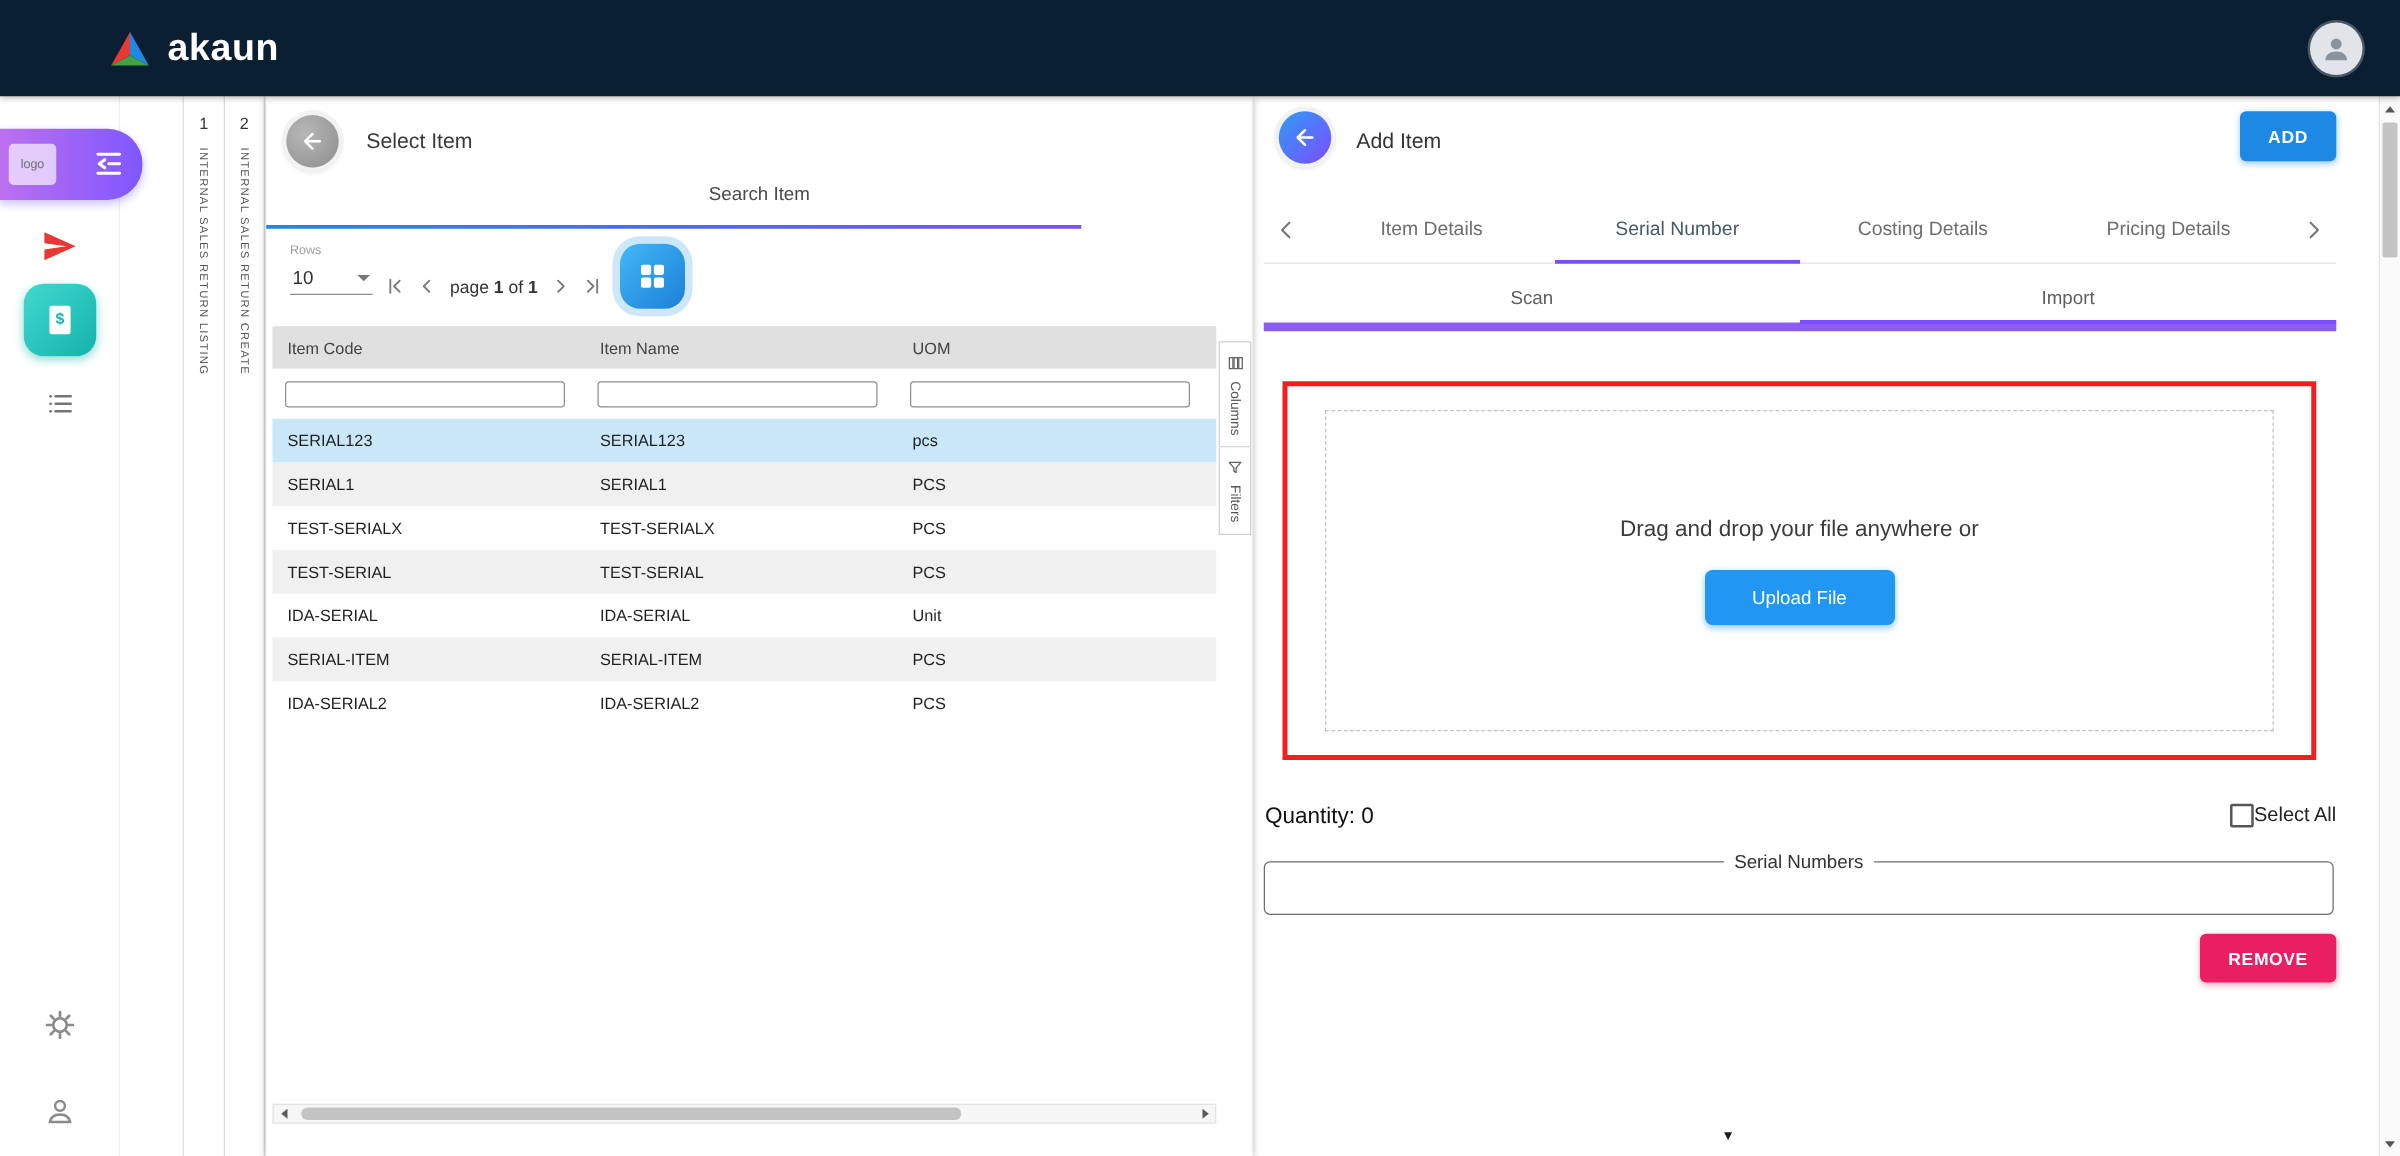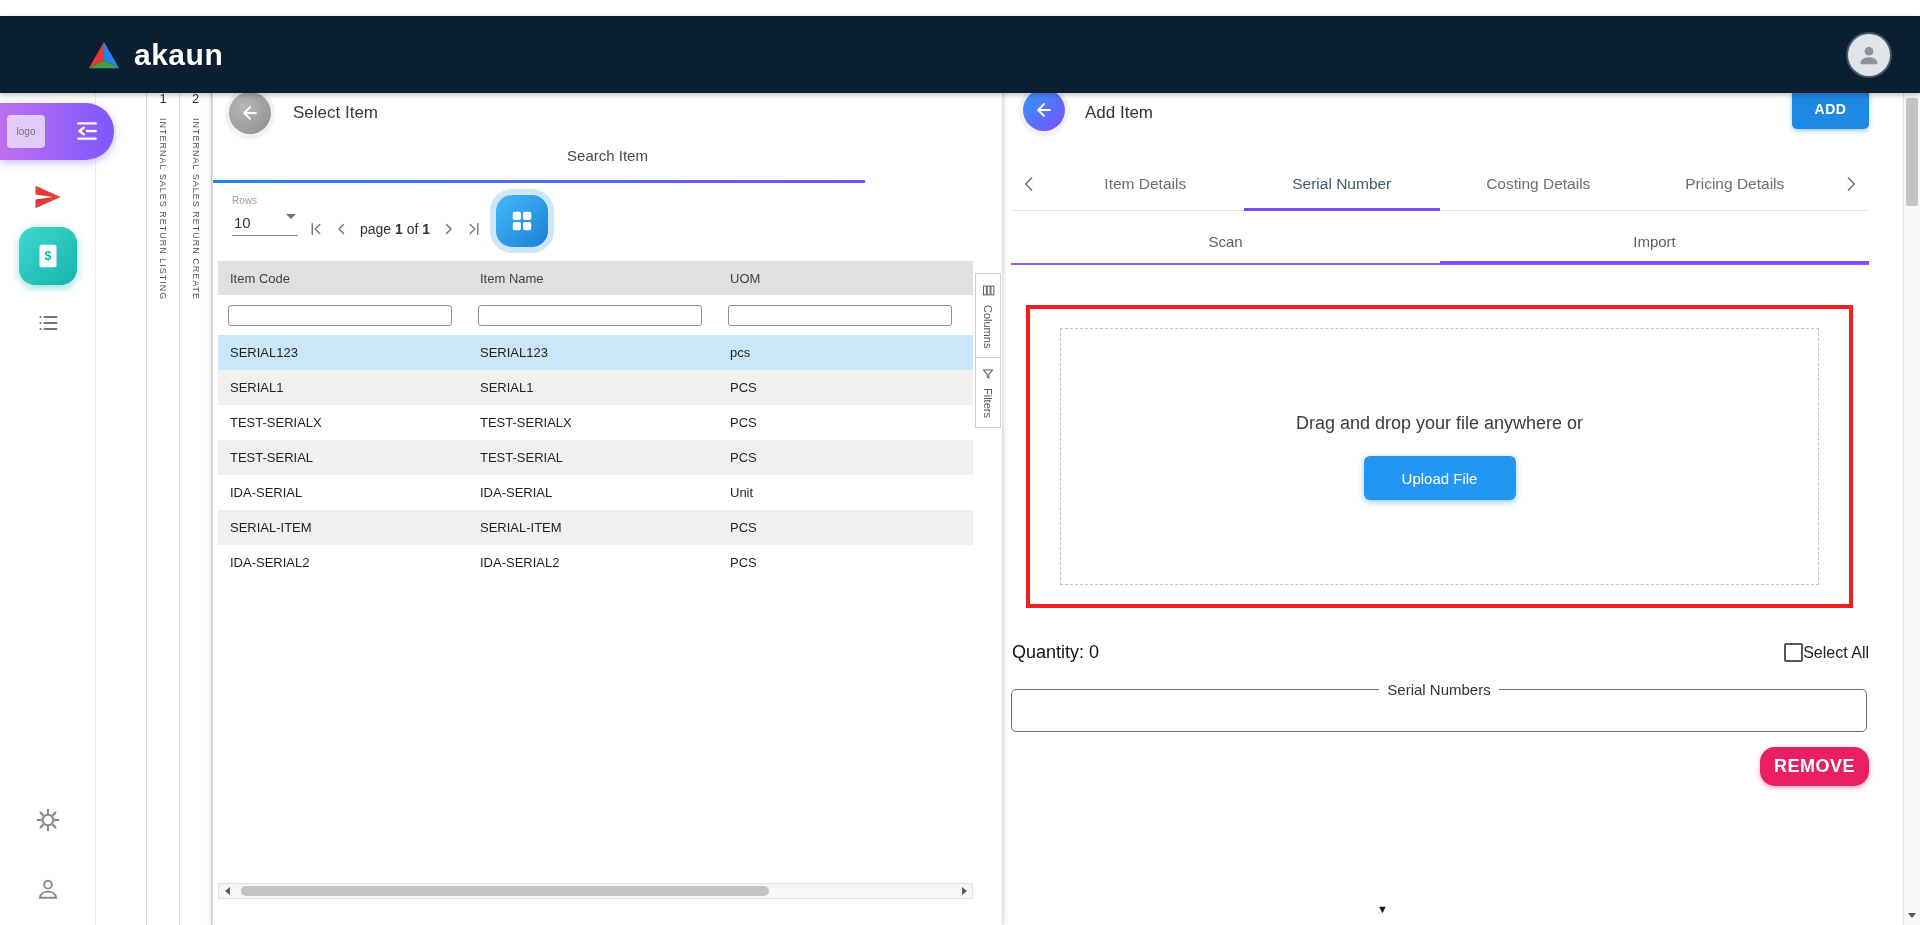--- a/index.html
+++ b/index.html
@@ -1,21 +1,21 @@
 <!DOCTYPE html>
 <html lang="en"><head>
 <meta charset="utf-8">
 <title>akaun</title>
 <style>
   *{margin:0;padding:0;box-sizing:border-box}
   body{font-family:"Liberation Sans",sans-serif;background:#fff;color:#212121}
   .screen{position:relative;width:1920px;height:925px;overflow:hidden;background:#fff}
 
   
-  .navbar{position:absolute;top:16px;left:0;right:0;height:77px;background:#0b1f33;display:flex;align-items:center;padding:0 30px 0 86px;z-index:10;box-shadow:0 2px 5px rgba(0,0,0,.25)}
+  .navbar{position:absolute;top:0;left:0;right:0;height:77px;background:#0b1f33;display:flex;align-items:center;padding:0 30px 0 86px;z-index:10;box-shadow:0 2px 5px rgba(0,0,0,.25)}
   .brand{display:flex;align-items:center;gap:12px}
   .brand-text{color:#fff;font-size:30px;font-weight:bold;letter-spacing:.5px}
   .nav-spacer{flex:1}
   .avatar{width:42px;height:42px;border-radius:50%;background:#e1e5ea;display:flex;align-items:center;justify-content:center;box-shadow:0 0 0 2px rgba(255,255,255,.25);cursor:pointer}
 
   
   .sidebar{position:absolute;top:77px;left:0;width:96px;bottom:0;background:#fff;border-right:1px solid #efefef}
   .side-icon{position:absolute;left:50%;transform:translateX(-50%);display:flex;align-items:center;justify-content:center;cursor:pointer}
   .icon-red{top:104px;width:32px;height:32px}
   .icon-teal{top:150px;width:58px;height:58px;border-radius:16px;background:linear-gradient(135deg,#40d9d0,#14b3ab);box-shadow:0 3px 8px rgba(20,179,171,.45)}
@@ -43,21 +43,21 @@
   .search-heading{text-align:center;font-size:15px;color:#4a4a4a;padding:12px 0 16px}
   .gradient-line{height:3px;width:652px;background:linear-gradient(90deg,#1e88e5,#7c4dff)}
 
   .controls{display:flex;align-items:flex-start;padding:8px 0 0 5px;position:relative}
   .search-field{position:relative;width:420px;height:54px;border:1px solid #b9b9b9;border-radius:6px;display:flex;align-items:center;padding:0 12px;gap:8px;background:#fff}
   .float-label{position:absolute;top:-7px;left:26px;background:#fff;padding:0 4px;font-size:10px;color:#9e9e9e}
   .search-value{flex:1;font-size:16px;color:#333;border:none;outline:none;font-family:inherit;min-width:0;background:transparent}
   .f-icon{cursor:pointer;display:flex}
   .rows-select{margin-left:14px;width:66px;padding-top:4px;cursor:pointer}
   .rows-label{font-size:10px;color:#9e9e9e}
-  .rows-value{font-size:15px;color:#333;border-bottom:1px solid #8d8d8d;padding:8px 2px 4px 2px;display:flex;justify-content:space-between;align-items:flex-start}
+  .rows-value{font-size:15px;color:#333;border-bottom:1px solid #8d8d8d;padding:8px 2px 4px 2px;display:flex;justify-content:space-between;align-items:center}
   .caret-down{width:0;height:0;border-left:5px solid transparent;border-right:5px solid transparent;border-top:5px solid #757575}
   .pagination{display:flex;align-items:center;gap:2px;margin:26px 0 0 6px}
   .pg-btn{width:24px;height:24px;display:flex;align-items:center;justify-content:center;cursor:pointer}
   .page-text{font-size:14px;color:#333;margin:0 4px;white-space:nowrap}
   .page-text b{font-weight:bold}
   .grid-btn{margin:4px 0 0 10px;width:52px;height:52px;border-radius:16px;border:none;background:linear-gradient(135deg,#41b9f7,#1c7fd6);display:flex;align-items:center;justify-content:center;cursor:pointer;box-shadow:0 0 0 6px rgba(111,183,240,.35)}
 
   .table-wrap{position:relative;margin:14px 0 0 5px;width:755px}
   .t-head{display:grid;grid-template-columns:250px 250px 255px;background:#e0e0e0;height:34px;align-items:center}
   .t-head > div{padding-left:12px;font-size:13px;color:#424242;cursor:pointer}
@@ -86,40 +86,40 @@
   .ap-header .back-btn{position:absolute;left:12px;top:12px}
   .ap-title{position:absolute;left:74px;top:26px;font-size:17px;color:#333}
   .add-btn{position:absolute;right:0;top:12px;width:77px;height:40px;background:#1e88e5;color:#fff;border:none;border-radius:5px;font-size:14px;font-weight:bold;letter-spacing:.6px;font-family:inherit;cursor:pointer;box-shadow:0 2px 5px rgba(30,136,229,.45)}
 
   .tabs-row{display:flex;align-items:stretch;height:54px;border-bottom:1px solid #e2e2e2}
   .tab-chevron{width:36px;display:flex;align-items:center;justify-content:center;cursor:pointer}
   .tab{flex:1;display:flex;align-items:center;justify-content:center;font-size:15.5px;color:#6e6e6e;position:relative;cursor:pointer}
   .tab.active{color:#455a64}
   .tab.active::after{content:"";position:absolute;left:0;right:0;bottom:-1px;height:3px;background:#7c4dff}
 
-  .subtabs{display:flex;height:46px;border-bottom:2px solid #8b5cf6;margin-top:8px}
+  .subtabs{display:flex;height:46px;border-bottom:7px solid #8b5cf6;margin-top:8px}
   .subtab{flex:1;display:flex;align-items:center;justify-content:center;font-size:15px;color:#5e5e5e;position:relative;cursor:pointer}
   .subtab.active::after{content:"";position:absolute;left:0;right:0;bottom:-1px;height:3px;background:#7c4dff}
 
   .dropzone-outer{margin:40px 16px 0 15px;border:4px solid #f31f1f;height:303px;padding:19px 30px;background:#fff}
   .dropzone-inner{border:1px dashed #c2c2c2;height:100%;display:flex;flex-direction:column;align-items:center;justify-content:center;gap:22px}
   .dz-text{font-size:18px;color:#3b3b3b}
   .upload-btn{width:152px;height:44px;background:#2196f3;color:#fff;border:none;border-radius:6px;font-size:15px;font-weight:500;font-family:inherit;cursor:pointer;box-shadow:0 2px 6px rgba(33,150,243,.5)}
 
   .qty-row{display:flex;align-items:center;margin:34px 0 0 1px}
   .qty-label{font-size:18px;color:#111}
   .select-all{margin-left:auto;display:flex;align-items:center;}
   .checkbox{width:19px;height:19px;border:2px solid #555;border-radius:2px;background:#fff;cursor:pointer}
   .select-all-label{font-size:16px;color:#222}
 
   .sn-fieldset{margin-top:18px;width:856px;height:51px;border:1px solid #6e6e6e;border-radius:5px}
   .sn-fieldset legend{margin:0 auto;text-align:center;padding:0 8px;font-size:15px;color:#333}
 
   .remove-row{text-align:right;margin-top:15px}
-  .remove-btn{width:109px;height:39px;background:#e91e63;color:#fff;border:none;border-radius:15px;font-weight:bold;font-size:18px;letter-spacing:.5px;font-family:inherit;cursor:pointer;box-shadow:0 2px 5px rgba(233,30,99,.4)}
+  .remove-btn{width:109px;height:39px;background:#e91e63;color:#fff;border:none;border-radius:5px;font-weight:bold;font-size:14px;letter-spacing:.5px;font-family:inherit;cursor:pointer;box-shadow:0 2px 5px rgba(233,30,99,.4)}
   .stray-caret{position:absolute;left:366px;top:826px;font-size:11px;color:#1a1a1a}
 
   
   .vscroll{position:absolute;top:77px;right:0;width:17px;bottom:0;background:#fafafa;border-left:1px solid #e3e3e3}
   .vs-btn{height:20px;display:flex;align-items:center;justify-content:center;cursor:pointer}
   .vs-btn.down{position:absolute;bottom:0;left:0;right:0}
   .vs-thumb{position:absolute;top:21px;left:2px;width:12px;height:108px;background:#c4c4c4;border-radius:2px;cursor:grab}
   .tri-up{width:0;height:0;border-left:4px solid transparent;border-right:4px solid transparent;border-bottom:5px solid #555}
   .tri-down{width:0;height:0;border-left:4px solid transparent;border-right:4px solid transparent;border-top:5px solid #555}
 </style>

